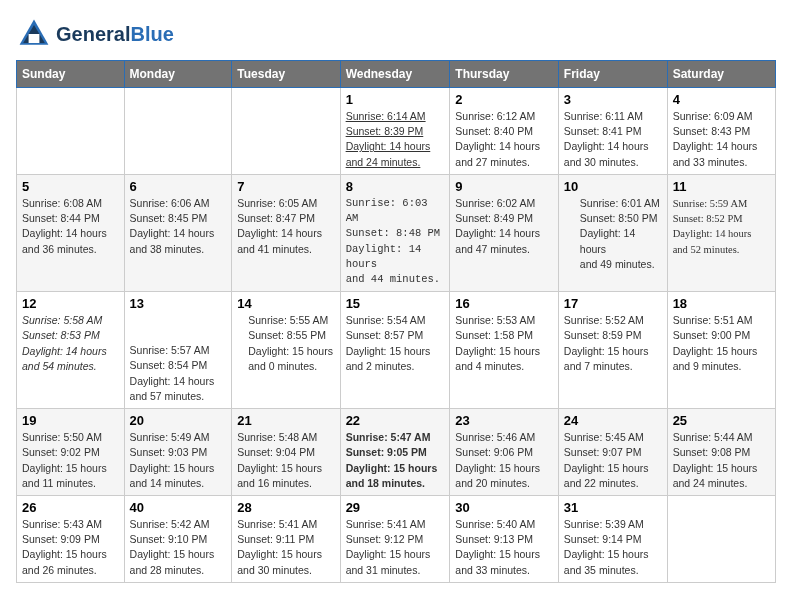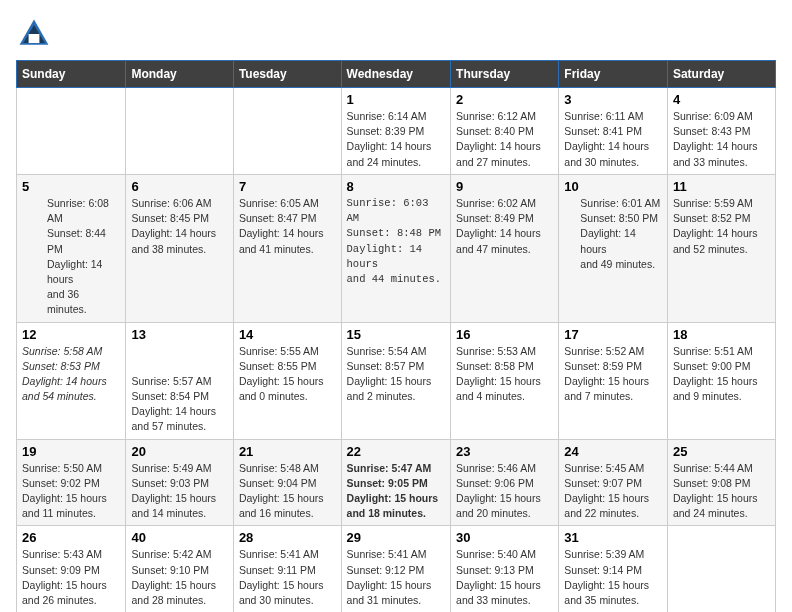--- a/index.html
+++ b/index.html
@@ -37,21 +37,21 @@
       font-size: 16px;
       color: #1a3a5c;
       font-weight: normal;
     }
     table {
       width: 100%;
       border-collapse: collapse;
       font-size: 11px;
     }
     thead tr th {
-      background-color: #404040;
+      background-color: #737373;
       color: #fff;
       text-align: left;
       padding: 6px 5px;
       font-size: 12px;
       font-weight: bold;
       border: 1px solid #2a6db5;
     }
     tbody tr td {
       border: 1px solid #ccc;
       vertical-align: top;
@@ -83,20 +83,23 @@
 </head>
 <body>
 
 <div class="header-area">
   <div class="logo">
     <svg class="logo-icon" viewBox="0 0 40 40" xmlns="http://www.w3.org/2000/svg">
       <polygon points="20,4 36,32 4,32" fill="#2a6db5"></polygon>
       <polygon points="20,10 32,30 8,30" fill="#1a3a5c"></polygon>
       <rect x="14" y="20" width="12" height="10" fill="#fff"></rect>
     </svg>
+    <div>
+      <div style="font-size:20px;font-weight:bold;color:#1a3a5c;line-height:1.1;">General<span style="color:#2a6db5;">Blue</span></div>
+    </div>
   </div>
   <div class="title-block">
     <div class="month-title"></div>
     <div class="location-title"></div>
   </div>
 </div>
 
 <table>
   <thead>
     <tr>
@@ -109,21 +112,21 @@
         <th>Saturday</th>
       </tr>
   </thead>
   <tbody id="calendar-body">
   <tr>
         <td class="empty"></td>
         <td class="empty"></td>
         <td class="empty"></td>
         <td>
           <span class="day-number">1</span>
-          <div class="day-info" style="white-space: pre-line;">Sunrise: 6:14 AM
+          <div class="day-info" style="white-space: pre-line; text-decoration: underline;">Sunrise: 6:14 AM
 Sunset: 8:39 PM
 Daylight: 14 hours
 and 24 minutes.</div>
         </td>
         <td>
           <span class="day-number">2</span>
           <div class="day-info" style="white-space: pre-line;">Sunrise: 6:12 AM
 Sunset: 8:40 PM
 Daylight: 14 hours
 and 27 minutes.</div>
@@ -139,21 +142,21 @@
           <span class="day-number">4</span>
           <div class="day-info" style="white-space: pre-line;">Sunrise: 6:09 AM
 Sunset: 8:43 PM
 Daylight: 14 hours
 and 33 minutes.</div>
         </td>
       </tr>
       <tr>
         <td>
           <span class="day-number">5</span>
-          <div class="day-info" style="white-space: pre-line; margin-left: 25px;">Sunrise: 6:08 AM
+          <div class="day-info" style="white-space: pre-line;">Sunrise: 6:08 AM
 Sunset: 8:44 PM
 Daylight: 14 hours
 and 36 minutes.</div>
         </td>
         <td>
           <span class="day-number">6</span>
           <div class="day-info" style="white-space: pre-line;">Sunrise: 6:06 AM
 Sunset: 8:45 PM
 Daylight: 14 hours
 and 38 minutes.</div>
@@ -181,21 +184,21 @@
         </td>
         <td>
           <span class="day-number">10</span>
           <div class="day-info" style="white-space: pre-line; margin-left: 16px;">Sunrise: 6:01 AM
 Sunset: 8:50 PM
 Daylight: 14 hours
 and 49 minutes.</div>
         </td>
         <td>
           <span class="day-number">11</span>
-          <div class="day-info" style="white-space: pre-line;">Sunrise: 5:59 AM
+          <div class="day-info" style="white-space: pre-line; font-family: Liberation Serif, serif;">Sunrise: 5:59 AM
 Sunset: 8:52 PM
 Daylight: 14 hours
 and 52 minutes.</div>
         </td>
       </tr>
       <tr>
         <td>
           <span class="day-number">12</span>
           <div class="day-info" style="white-space: pre-line; font-style: italic;">Sunrise: 5:58 AM
 Sunset: 8:53 PM
@@ -204,36 +207,36 @@
         </td>
         <td>
           <span class="day-number">13</span>
           <div class="day-info" style="white-space: pre-line; margin-top: 32px;">Sunrise: 5:57 AM
 Sunset: 8:54 PM
 Daylight: 14 hours
 and 57 minutes.</div>
         </td>
         <td>
           <span class="day-number">14</span>
-          <div class="day-info" style="white-space: pre-line;">Sunrise: 5:55 AM
+          <div class="day-info" style="white-space: pre-line; margin-left: 11px;">Sunrise: 5:55 AM
 Sunset: 8:55 PM
 Daylight: 15 hours
 and 0 minutes.</div>
         </td>
         <td>
           <span class="day-number">15</span>
           <div class="day-info" style="white-space: pre-line;">Sunrise: 5:54 AM
 Sunset: 8:57 PM
 Daylight: 15 hours
 and 2 minutes.</div>
         </td>
         <td>
           <span class="day-number">16</span>
           <div class="day-info" style="white-space: pre-line;">Sunrise: 5:53 AM
-Sunset: 8:58 PM
+Sunset: 1:58 PM
 Daylight: 15 hours
 and 4 minutes.</div>
         </td>
         <td>
           <span class="day-number">17</span>
           <div class="day-info" style="white-space: pre-line;">Sunrise: 5:52 AM
 Sunset: 8:59 PM
 Daylight: 15 hours
 and 7 minutes.</div>
         </td>

